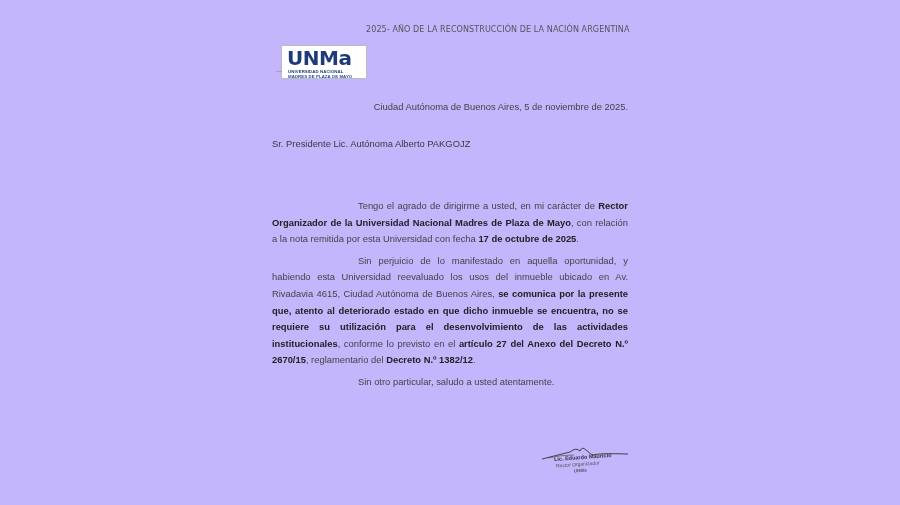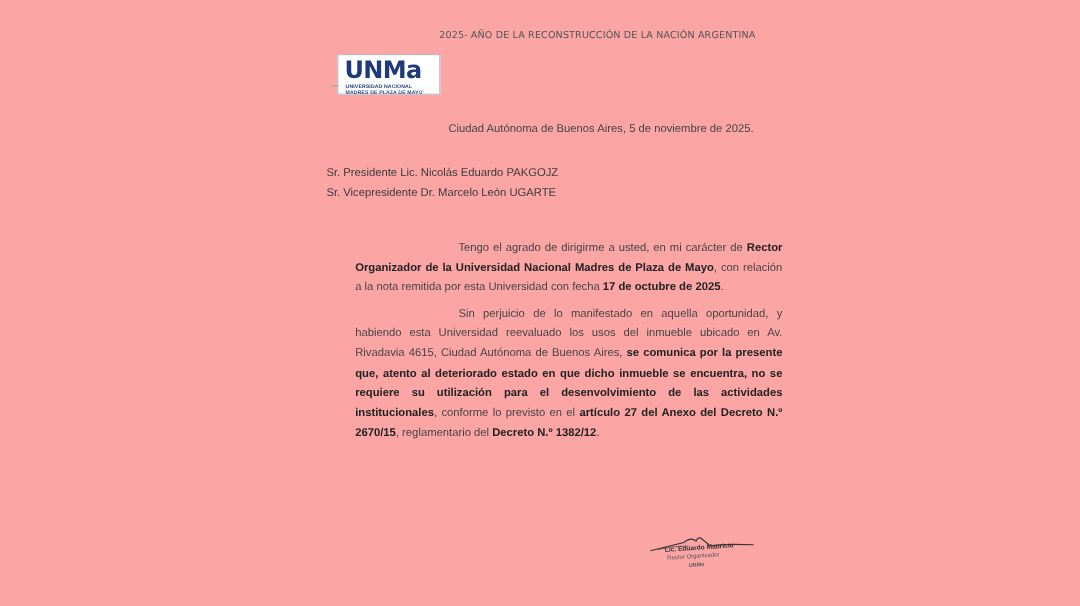--- a/index.html
+++ b/index.html
@@ -1,34 +1,34 @@
 <!DOCTYPE html>
 <html><head>
 <meta charset="utf-8">
 <style>
   html, body { margin:0; padding:0; background:#ffffff; }
   body { width:900px; height:505px; position:relative; overflow:hidden;
          font-family:"Liberation Sans", sans-serif; color:#3a3a3a; }
-  .page { position:absolute; left:0; top:0; width:900px; height:505px; background:#fca5a5; }
+  .page { position:absolute; left:0; top:0; width:900px; height:505px; background:#c4b5fd; }
   .motto { position:absolute; left:366px; top:25px; font-size:8px; color:#555;
            letter-spacing:0.1px; white-space:nowrap; font-family:"DejaVu Sans", sans-serif; }
   .logo { position:absolute; left:281px; top:45px; width:86px; height:34px;
           border:1px solid #b9bcc4; box-sizing:border-box; background:#fff; }
   .logo-mark { position:absolute; left:5px; top:1px; font-family:"DejaVu Sans", sans-serif;
                font-weight:bold; font-size:20px; color:#1f3a78; letter-spacing:-0.5px; line-height:22px; }
   .logo-sub1, .logo-sub2 { position:absolute; left:6px; font-size:4.3px; color:#1f3a78;
                font-weight:bold; white-space:nowrap; letter-spacing:0.1px; }
   .logo-sub1 { top:23px; }
   .logo-sub2 { top:28px; color:#2a4a8a; }
   .logo-line { position:absolute; left:-6px; top:25px; width:6px; height:1px; background:#9aa; }
   .dateline { position:absolute; right:272px; top:101px; font-size:9.4px; white-space:nowrap; color:#444; }
   .addressee { position:absolute; left:272px; top:136px; font-size:9.4px; line-height:16px; }
   .addressee .agency { font-weight:bold; color:#222; }
   .body { position:absolute; left:272px; top:198px; width:356px; font-size:9.4px; line-height:16.6px;
-          text-align:justify; color:#444;margin-left:24px; }
+          text-align:justify; color:#444; }
   .body p { margin:0 0 5px 0; text-indent:86px; }
   .body b { color:#222; }
   .closing { text-indent:86px; }
   .signature { position:absolute; left:540px; top:443px; width:90px; height:34px; }
   .sig-scrawl { position:absolute; left:0; top:0; }
   .sig-name { position:absolute; left:14px; top:11px; font-size:5.5px; color:#333;
               transform:rotate(-4deg); white-space:nowrap; font-weight:bold; }
   .sig-role { position:absolute; left:16px; top:18px; font-size:5px; color:#555;
               transform:rotate(-4deg); white-space:nowrap; }
   .sig-org { position:absolute; left:34px; top:25px; font-size:4.5px; color:#555;
@@ -44,27 +44,27 @@
   <div class="logo">
     <div class="logo-line"></div>
     <div class="logo-mark">UNMa</div>
     <div class="logo-sub1">UNIVERSIDAD NACIONAL</div>
     <div class="logo-sub2">MADRES DE PLAZA DE MAYO</div>
   </div>
 
   <div class="dateline">Ciudad Autónoma de Buenos Aires, 5 de noviembre de 2025.</div>
 
   <div class="addressee">
-    <div>Sr. Presidente Lic. Nicolás Eduardo PAKGOJZ</div>
-    <div>Sr. Vicepresidente Dr. Marcelo León UGARTE</div>
+    <div>Sr. Presidente Lic. Autónoma Alberto PAKGOJZ</div>
   </div>
 
   <div class="body">
     <p><span>Tengo el agrado de dirigirme a usted, en mi carácter de </span><b>Rector Organizador de la Universidad Nacional Madres de Plaza de Mayo</b><span>, con relación a la nota remitida por esta Universidad con fecha </span><b>17 de octubre de 2025</b><span>.</span></p>
     <p><span>Sin perjuicio de lo manifestado en aquella oportunidad, y habiendo esta Universidad reevaluado los usos del inmueble ubicado en Av. Rivadavia 4615, Ciudad Autónoma de Buenos Aires, </span><b>se comunica por la presente que, atento al deteriorado estado en que dicho inmueble se encuentra, no se requiere su utilización para el desenvolvimiento de las actividades institucionales</b><span>, conforme lo previsto en el </span><b>artículo 27 del Anexo del Decreto N.º 2670/15</b><span>, reglamentario del </span><b>Decreto N.º 1382/12</b><span>.</span></p>
+    <p class="closing">Sin otro particular, saludo a usted atentamente.</p>
   </div>
 
   <div class="signature">
     <svg class="sig-scrawl" width="90" height="20">
       <path d="M2 16 L30 9 Q36 4 40 8 Q42 3 46 7 L52 12 Q60 10 88 11" stroke="#333" stroke-width="0.9" fill="none"></path>
       <path d="M8 15 Q20 12 34 12" stroke="#444" stroke-width="0.6" fill="none"></path>
     </svg>
     <div class="sig-name">Lic. Eduardo Mauricio</div>
     <div class="sig-role">Rector Organizador</div>
     <div class="sig-org">UNMa</div>

